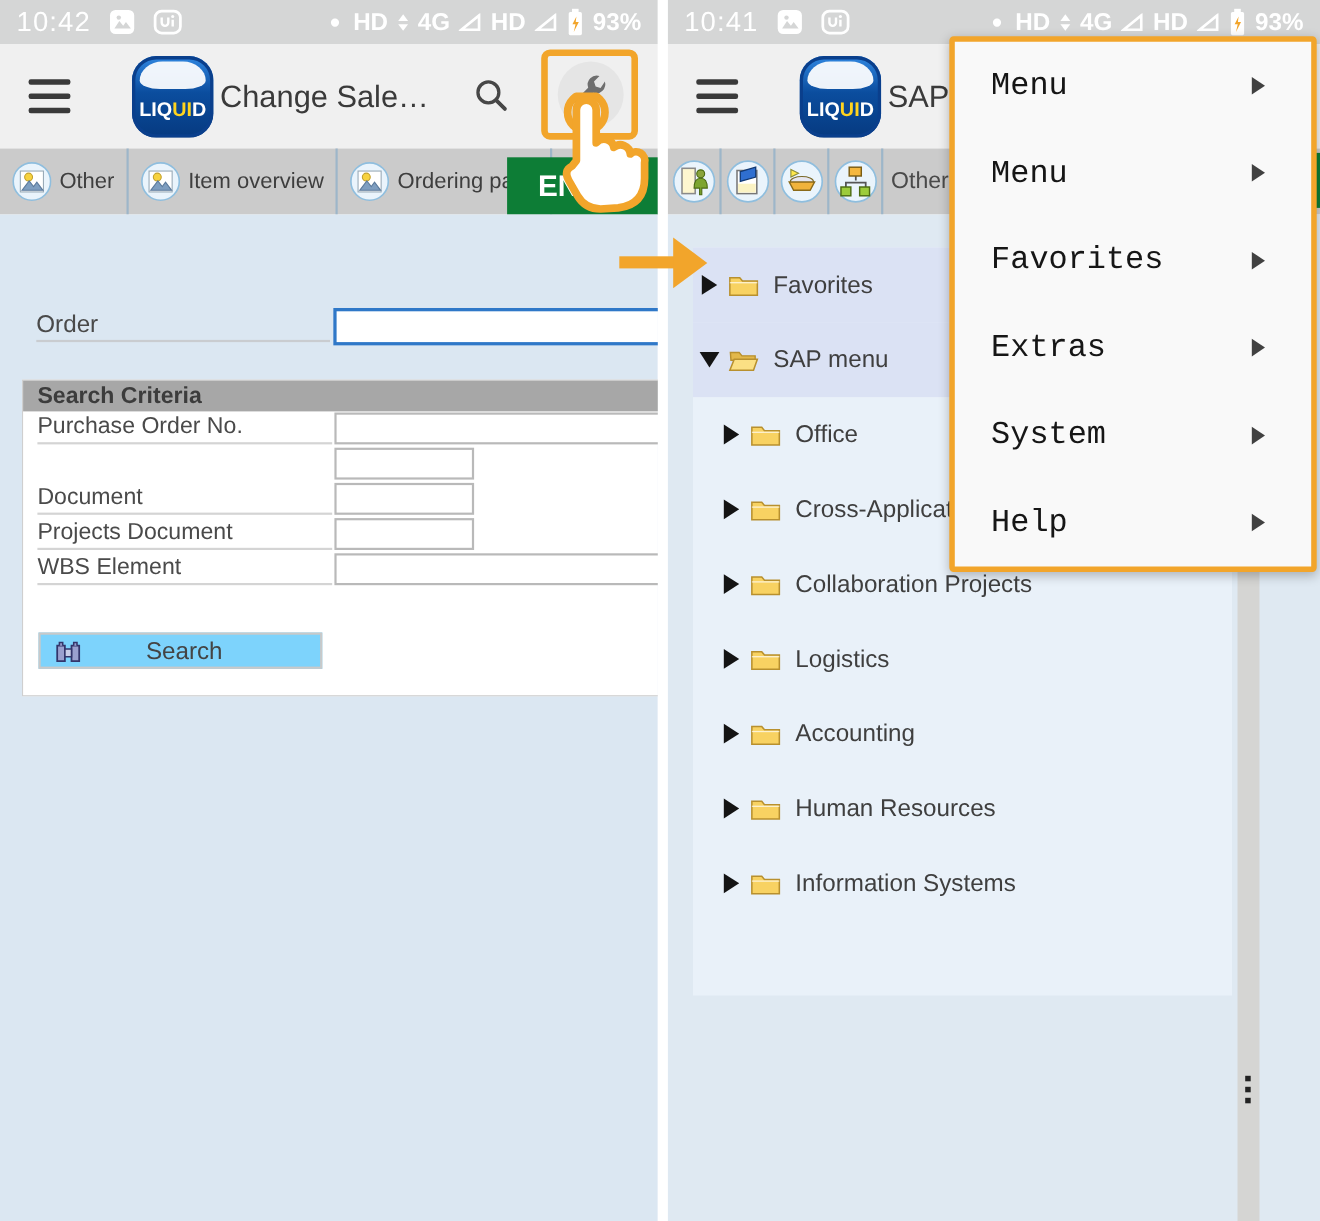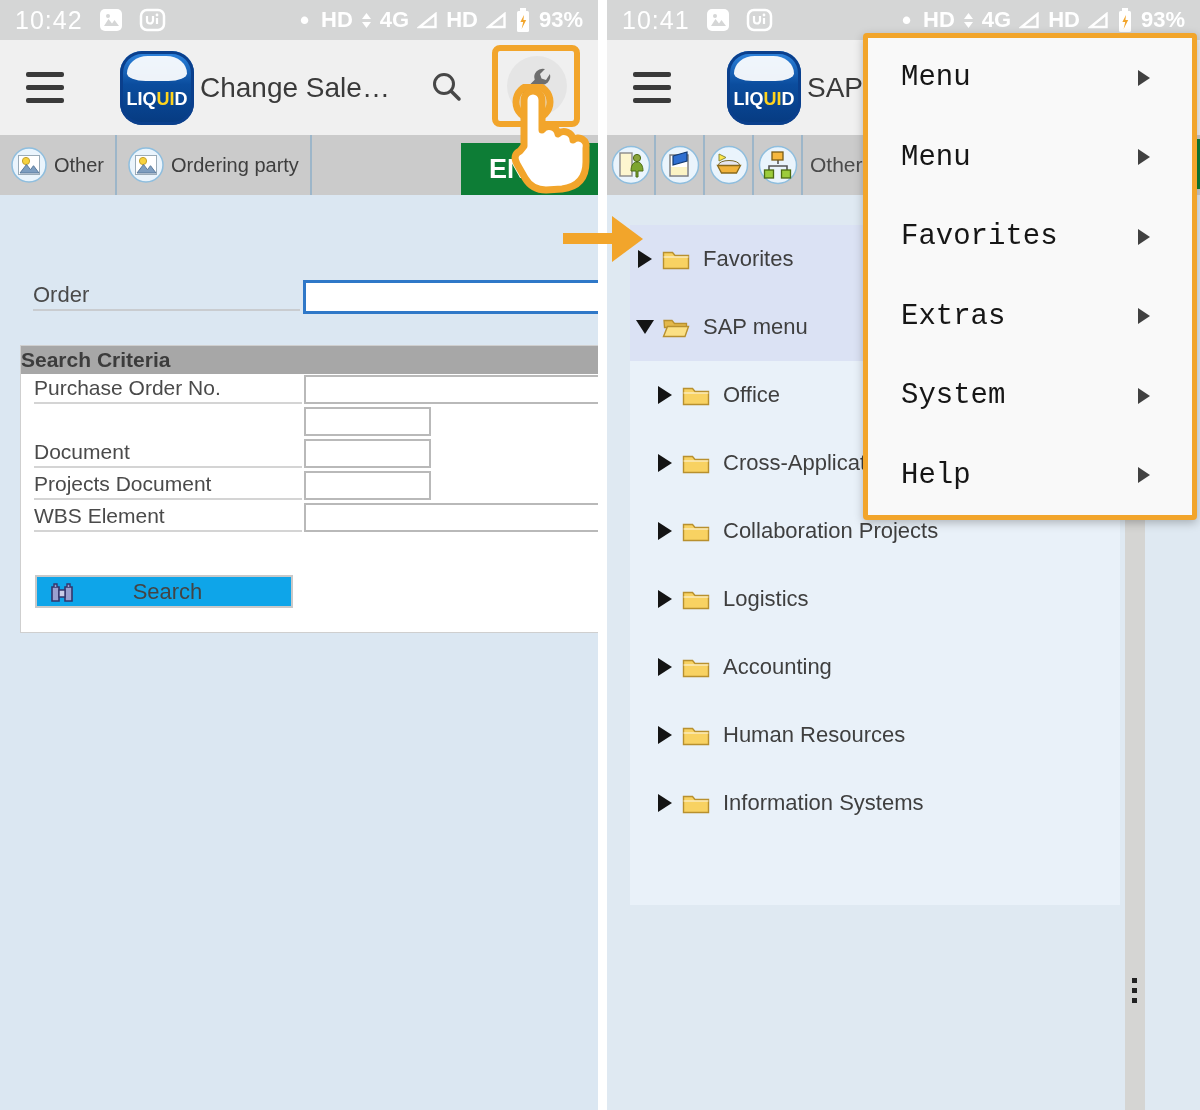--- a/index.html
+++ b/index.html
@@ -54,28 +54,28 @@
   .screen.right .content { background:#dfe9f2; }
 
   
   .order-label { position:absolute; left:33px; top:86px; width:267px; height:30px;
     border-bottom:2px solid #c9ccd0; font-size:22px; color:#4a4a4a; display:flex; align-items:center;text-align:right; }
   .order-input { position:absolute; left:303px; top:85px; width:300px; height:34px; background:#fff;
     border:3px solid #2f78c8; }
   .panel { position:absolute; left:20px; top:150px; right:-2px; height:288px; background:#fff;
     border:1px solid #cfcfcf; }
   .panel-header { height:28px; background:#a7a7a7; color:#3c3c3c; font-weight:700; font-size:21px;
-    display:flex; align-items:center; }
+    display:flex; align-items:center; padding-left:13px; }
   .field-row { position:relative; height:32px; }
   .field-label { position:absolute; left:13px; top:0; width:268px; height:30px; border-bottom:2px solid #d4d4d4;
     font-size:21px; color:#4a4a4a; display:flex; align-items:center; }
   .field-input { position:absolute; left:283px; top:1px; height:29px; background:#fff; border:2px solid #b9b9b9; }
   .field-row.wide  .field-input { right:-3px; }
   .field-row.short .field-input { width:127px; }
-  .search-button { position:absolute; left:14px; top:229px; width:258px; height:33px; background:#0ea5e9;
+  .search-button { position:absolute; left:14px; top:229px; width:258px; height:33px; background:#7dd3fc;
     border:2px solid #c9c9c9; display:flex; align-items:center; font-size:22px; color:#444; cursor:pointer; }
   .search-button svg { margin-left:13px; }
   .search-button span { flex:1; text-align:center; margin-right:30px; }
 
   
   .tree-panel { position:absolute; left:23px; top:30px; width:490px; height:680px; background:#e9f1f9; }
   .tree-row { height:68px; display:flex; align-items:center; padding-left:8px; font-size:22px; color:#3f3f3f; cursor:pointer; }
   .tree-row.selected { background:#dbe2f4; }
   .tree-row.level-1 { padding-left:28px; }
   .tri { width:0; height:0; border-left:14px solid #141414; border-top:9px solid transparent;
@@ -189,20 +189,29 @@
         <div class="tab">
           <svg width="36" height="36">
             <circle cx="18" cy="18" r="17" fill="#eaf4fc" stroke="#8fbede" stroke-width="1.5"></circle>
             <rect x="7.5" y="8.5" width="21" height="19" fill="#fff" stroke="#9aabb8"></rect>
             <circle cx="15" cy="14" r="3.6" fill="#f7d23e" stroke="#c2a12e"></circle>
             <path d="M9 26l6.5-8.5 4 5.2 3-4 5.5 7.3z" fill="#7e9ec0" stroke="#5b7a9c"></path>
           </svg>
           <span class="tab-label">Other</span>
         </div>
 
+        <div class="tab">
+          <svg width="36" height="36">
+            <circle cx="18" cy="18" r="17" fill="#eaf4fc" stroke="#8fbede" stroke-width="1.5"></circle>
+            <rect x="7.5" y="8.5" width="21" height="19" fill="#fff" stroke="#9aabb8"></rect>
+            <circle cx="15" cy="14" r="3.6" fill="#f7d23e" stroke="#c2a12e"></circle>
+            <path d="M9 26l6.5-8.5 4 5.2 3-4 5.5 7.3z" fill="#7e9ec0" stroke="#5b7a9c"></path>
+          </svg>
+          <span class="tab-label">Item overview</span>
+        </div>
 
         <div class="tab">
           <svg width="36" height="36">
             <circle cx="18" cy="18" r="17" fill="#eaf4fc" stroke="#8fbede" stroke-width="1.5"></circle>
             <rect x="7.5" y="8.5" width="21" height="19" fill="#fff" stroke="#9aabb8"></rect>
             <circle cx="15" cy="14" r="3.6" fill="#f7d23e" stroke="#c2a12e"></circle>
             <path d="M9 26l6.5-8.5 4 5.2 3-4 5.5 7.3z" fill="#7e9ec0" stroke="#5b7a9c"></path>
           </svg>
           <span class="tab-label">Ordering party</span>
         </div>

